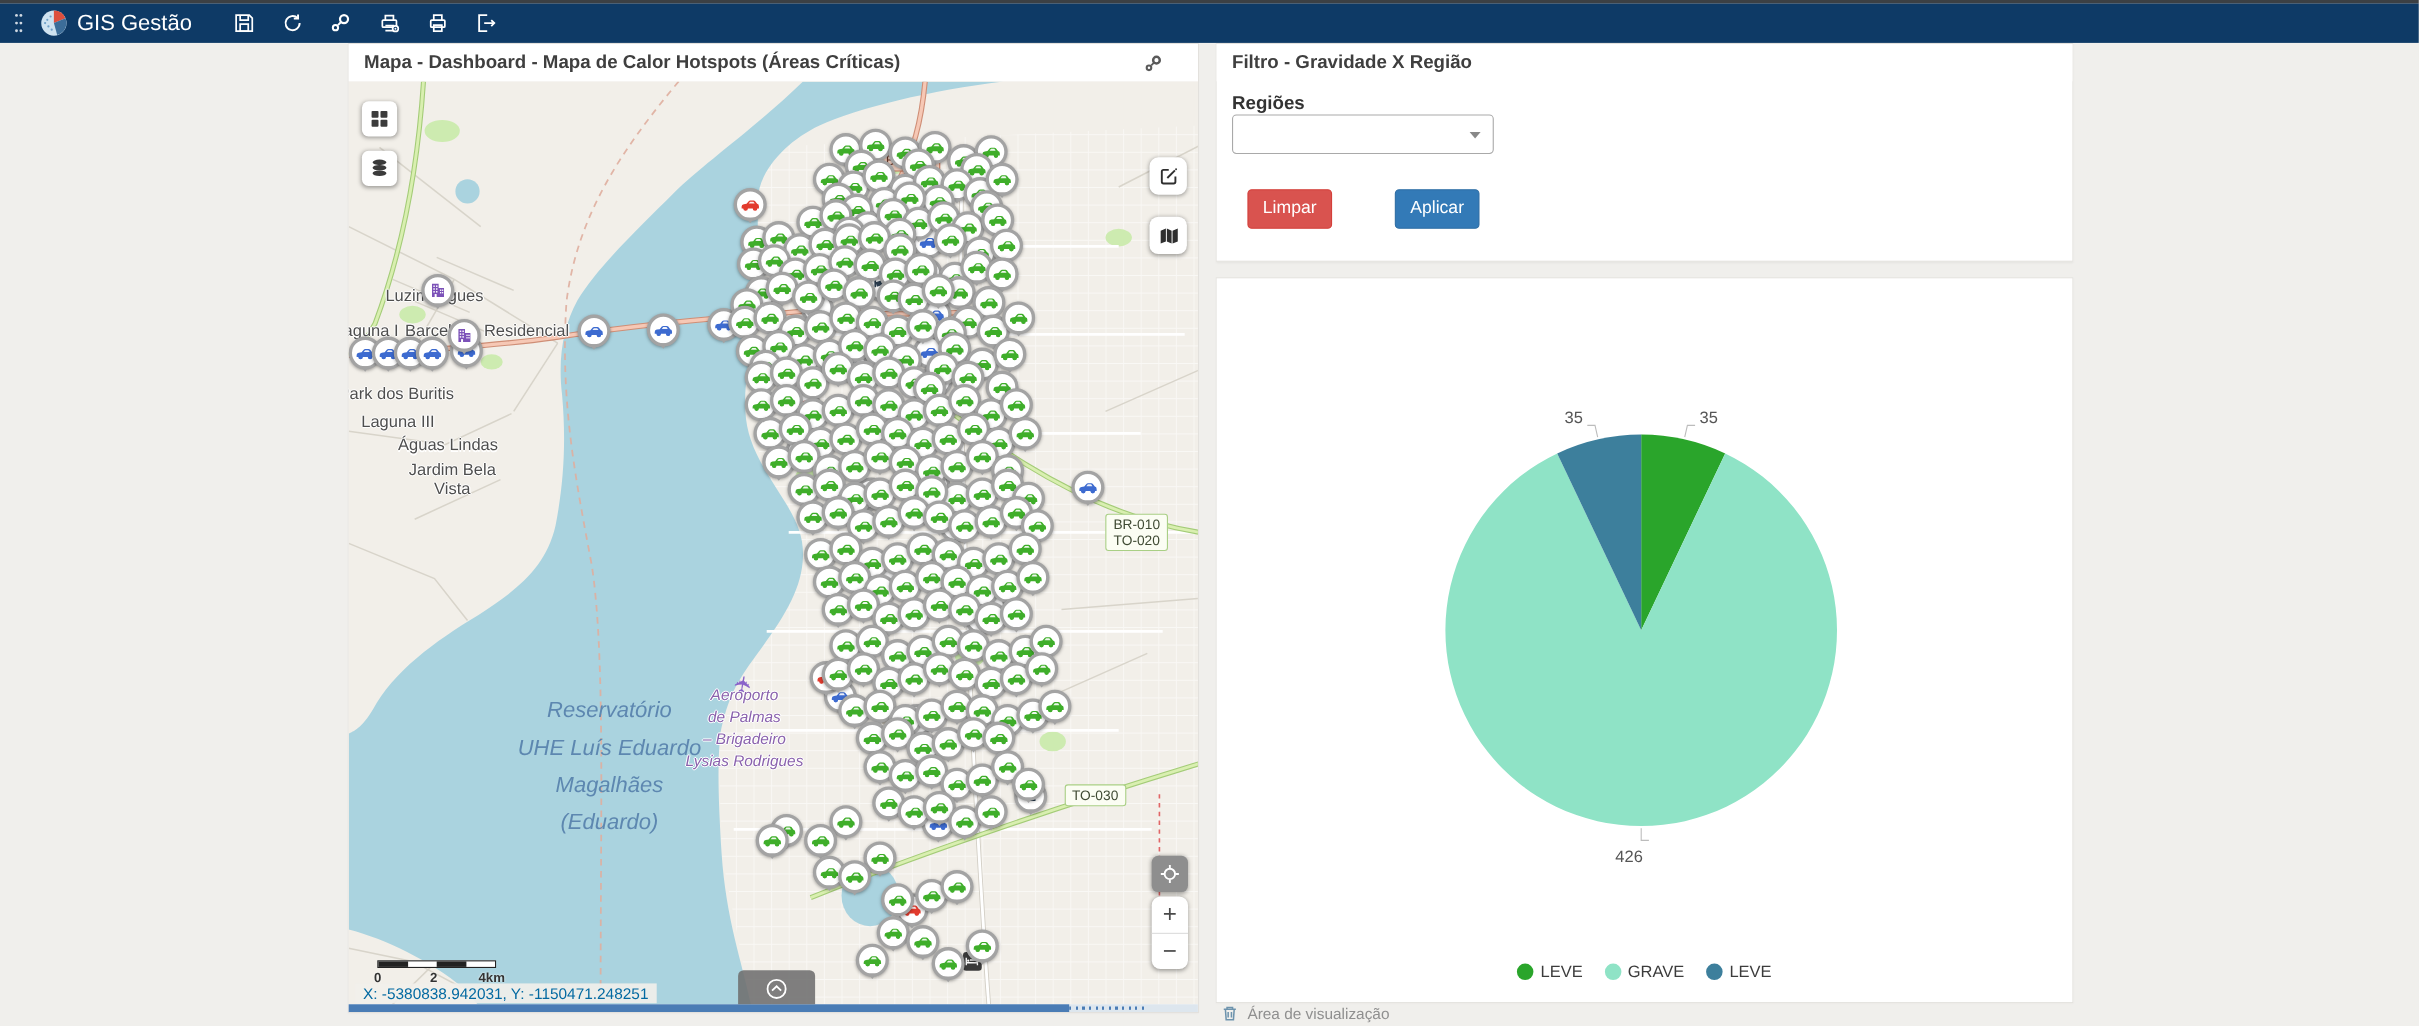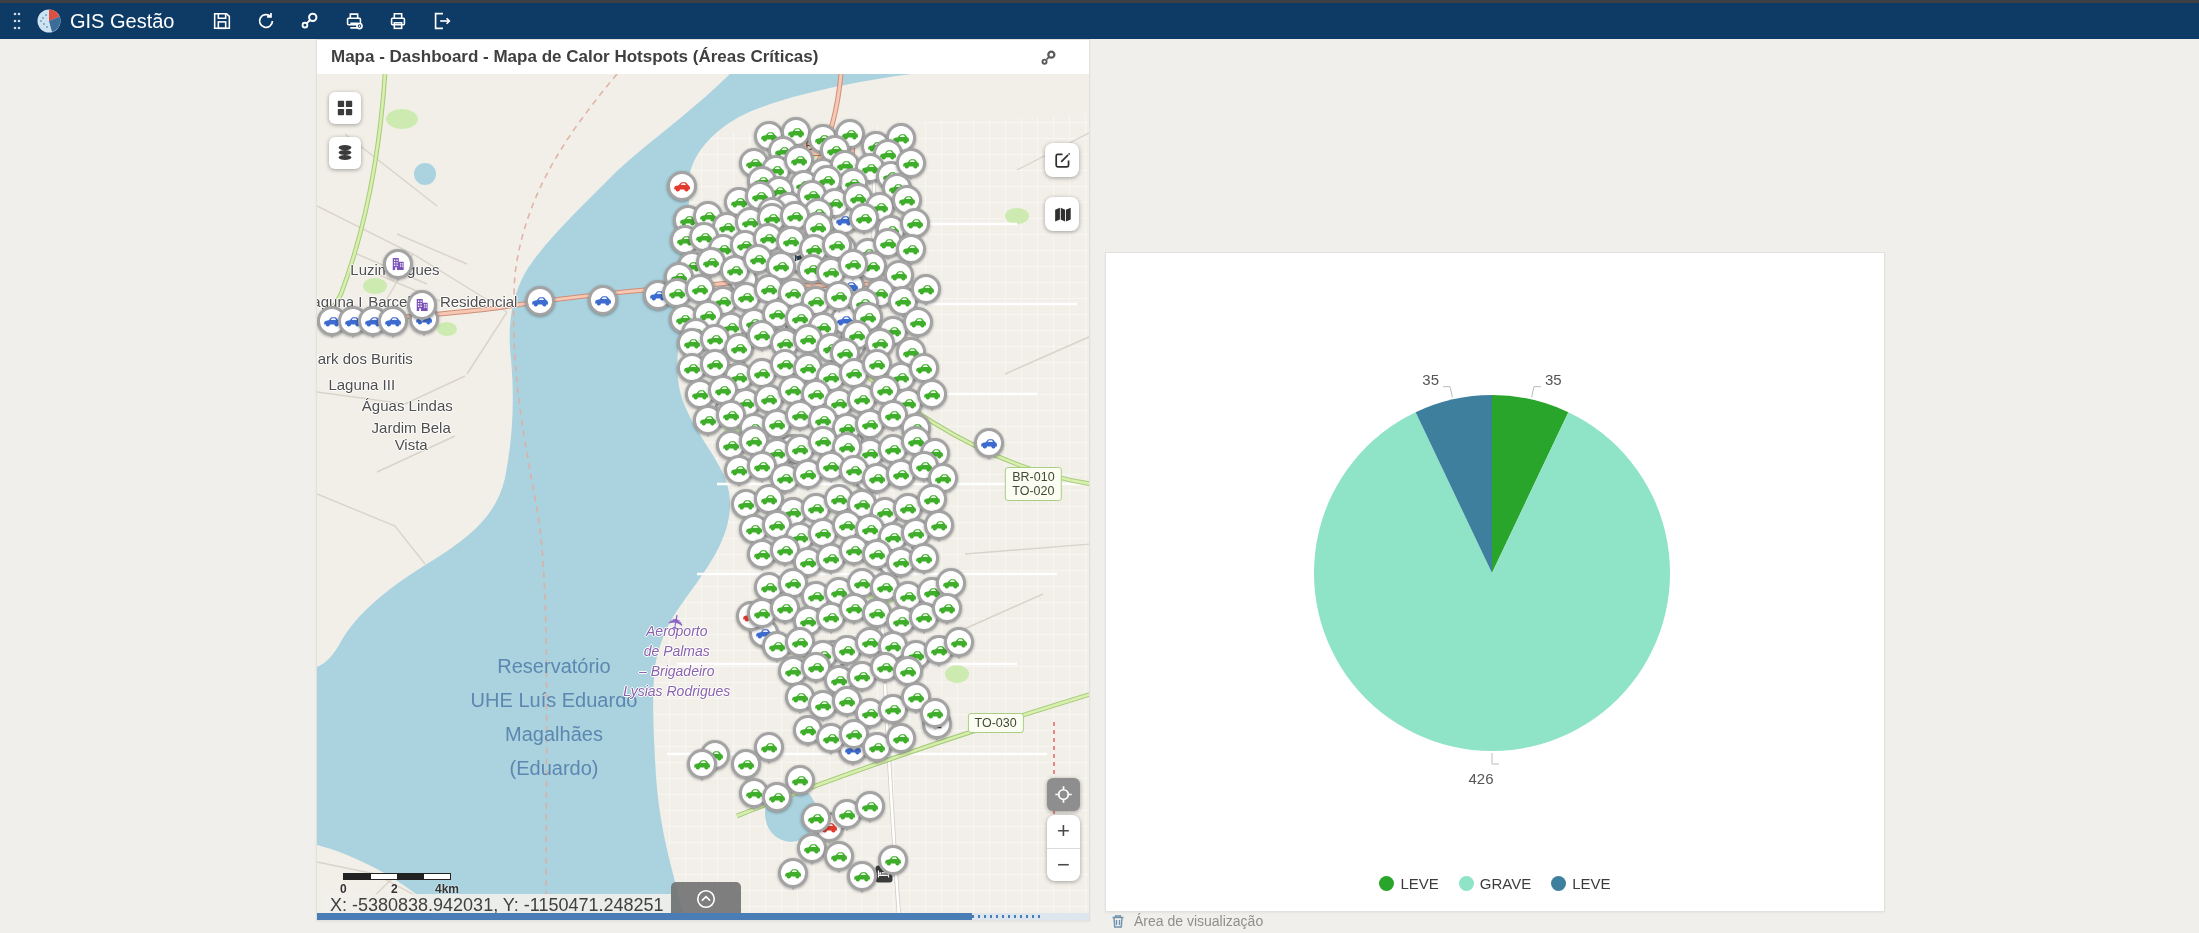--- a/index.html
+++ b/index.html
@@ -17,21 +17,21 @@
   .panel{position:absolute;background:#fff;border:1px solid #e3e1dd;box-shadow:0 1px 2px rgba(0,0,0,.05);box-sizing:border-box;}
   .panel-header{height:34px;display:flex;align-items:center;justify-content:space-between;padding:0 32px 0 14px;font-weight:bold;font-size:17px;color:#3f3f3f;background:#fff;}
   .ph-tool{display:inline-flex;cursor:pointer;}
   .map-panel{left:316px;top:39px;width:774px;height:882px;}
   .filter-panel{left:1105px;top:39px;width:780px;height:199px;}
   .chart-panel{left:1105px;top:252px;width:780px;height:660px;}
   
   .map-viewport{position:absolute;top:34px;left:0;right:0;bottom:7px;overflow:hidden;background:#f2efe9;}
   .map-base{position:absolute;top:0;left:0;}
   .map-label{position:absolute;transform:translate(-50%,-50%);color:#4e4e4e;font-size:15px;line-height:17px;text-align:center;white-space:nowrap;text-shadow:0 1px 0 #fff,0 -1px 0 #fff,1px 0 0 #fff,-1px 0 0 #fff;z-index:3;}
-  .map-label.water{color:#5d87b0;font-size:20px;line-height:34px;text-shadow:none;margin-top:20px;}
+  .map-label.water{color:#5d87b0;font-style:italic;font-size:20px;line-height:34px;text-shadow:none;}
   .map-label.aero{color:#8a62ad;font-style:italic;font-size:14px;line-height:20px;}
   .shield{position:absolute;transform:translate(-50%,-50%);font-size:12.5px;line-height:14px;padding:2px 6px;border-radius:3px;text-align:center;z-index:4;white-space:nowrap;}
   .shield.trunk{background:#f9d6c6;border:1.5px solid #c8765d;color:#69392a;}
   .shield.primary{background:#fbfdf3;border:1.5px solid #a9cf85;color:#3f4a33;}
   .plane-icon{position:absolute;transform:translate(-50%,-50%) rotate(-80deg);color:#8a63c9;font-size:20px;z-index:3;}
   .marker{position:absolute;width:24px;height:24px;margin:-15px 0 0 -15px;background:#fff;border:3px solid #a3a3a3;border-radius:50%;box-shadow:0 1px 3px rgba(0,0,0,.35);display:flex;align-items:center;justify-content:center;z-index:5;}
   .marker::after{content:"";position:absolute;left:50%;top:100%;margin-left:-4px;border:4px solid transparent;border-top:5px solid #a3a3a3;}
   .marker svg{width:18px;height:18px;}
   .poi{position:absolute;transform:translate(-50%,-50%);width:17px;height:17px;background:#3b3b3b;border-radius:3px;display:flex;align-items:center;justify-content:center;z-index:4;}
   .map-btn{position:absolute;width:32px;height:32px;background:#fff;border-radius:6px;box-shadow:0 1px 4px rgba(0,0,0,.35);display:flex;align-items:center;justify-content:center;cursor:pointer;z-index:10;}
@@ -51,21 +51,21 @@
   #attribution-toggle{position:absolute;left:354px;top:808px;width:70px;height:33px;background:rgba(110,110,110,.88);border-radius:5px 5px 0 0;display:flex;align-items:center;justify-content:center;cursor:pointer;z-index:11;}
   #scalebar{position:absolute;left:26px;top:799px;z-index:8;}
   .sb-bar{width:106px;height:5px;border:1px solid #222;display:flex;background:#fff;}
   .sb-bar i{flex:1;}
   .sb-bar i:nth-child(odd){background:#222;}
   .sb-labels{position:relative;height:14px;font-size:12px;font-weight:bold;color:#333;text-shadow:0 0 2px #fff;}
   .sb-labels span{position:absolute;top:2px;}
   .sb-labels span:nth-child(1){left:-3px;}
   .sb-labels span:nth-child(2){left:48px;}
   .sb-labels span:nth-child(3){left:92px;}
-  #coords{position:absolute;left:6px;top:820px;background:rgba(242,240,235,.9);color:#404040;font-size:18px;padding:1px 7px;z-index:8;white-space:nowrap;}
+  #coords{position:absolute;left:6px;top:820px;background:rgba(242,240,235,.9);color:#0369a1;font-size:14px;padding:1px 7px;z-index:8;white-space:nowrap;}
   .map-hscroll{position:absolute;left:0;right:0;bottom:0;height:7px;background:#dde6ee;}
   .map-hscroll .thumb{position:absolute;left:0;top:0;bottom:0;width:655px;background:#4a7cb5;}
   .map-hscroll .thumb-dots{position:absolute;left:655px;top:2px;bottom:2px;width:68px;background:repeating-linear-gradient(90deg,#4a7cb5 0 2px,transparent 2px 6px);}
   
   .regions-label{position:absolute;left:14px;top:44px;font-weight:bold;font-size:17px;color:#333;}
   .select2{position:absolute;left:14px;top:64px;width:238px;height:36px;border:1px solid #a9a9a9;border-radius:4px;background:#fff;cursor:pointer;box-sizing:border-box;}
   .select2 .caret{position:absolute;right:11px;top:15px;width:0;height:0;border-left:5px solid transparent;border-right:5px solid transparent;border-top:6px solid #888;}
   .select2 .sel-value{position:absolute;left:10px;top:8px;font-size:15px;color:#444;}
   .btn{position:absolute;top:132px;padding:8px 13px;border-radius:4px;color:#fff;font-size:16px;border:1px solid transparent;cursor:pointer;font-family:"Liberation Sans",sans-serif;}
   .btn-limpar{left:28px;background:#d9534f;border-color:#d43f3a;}
@@ -2582,20 +2582,32 @@
         </div>
       </div>
       <div id="coords">X: -5380838.942031, Y: -1150471.248251</div>
     </div>
     <div class="map-hscroll">
       <div class="thumb"></div>
       <div class="thumb-dots"></div>
     </div>
   </section>
 
+  <section class="panel filter-panel">
+    <div class="panel-header">
+      <span class="ph-title">Filtro - Gravidade X Região</span>
+    </div>
+    <div class="regions-label">Regiões</div>
+    <div class="select2">
+      <span class="sel-value"></span>
+      <span class="caret"></span>
+    </div>
+    <button class="btn btn-limpar">Limpar</button>
+    <button class="btn btn-aplicar">Aplicar</button>
+  </section>
 
   <section class="panel chart-panel">
     <svg id="pie-svg" width="780" height="580" viewBox="0 0 780 580">
         <path d="M386,286 L386,108 A178,178 0 0 1 462.35950646077833,125.21061672776295 Z" fill="#2aa52b"></path>
         <polyline points="425.57725988421214,110.40489613870912 427.9958702104696,99.67408423607466 434.9958702104696,99.67408423607466" stroke="#bcbcbc" fill="none"></polyline>
         <text x="438.9958702104696" y="97.67408423607466" text-anchor="start" class="pie-label">35</text>
         <path d="M386,286 L462.35950646077833,125.21061672776295 A178,178 0 1 1 309.64049353922155,125.21061672776295 Z" fill="#8fe3c6"></path>
         <polyline points="386,466 386,477 393,477" stroke="#bcbcbc" fill="none"></polyline>
         <text x="375" y="497" text-anchor="middle" class="pie-label">426</text>
         <path d="M386,286 L309.64049353922155,125.21061672776295 A178,178 0 0 1 385.99999999999994,108 Z" fill="#3d7f9c"></path>

